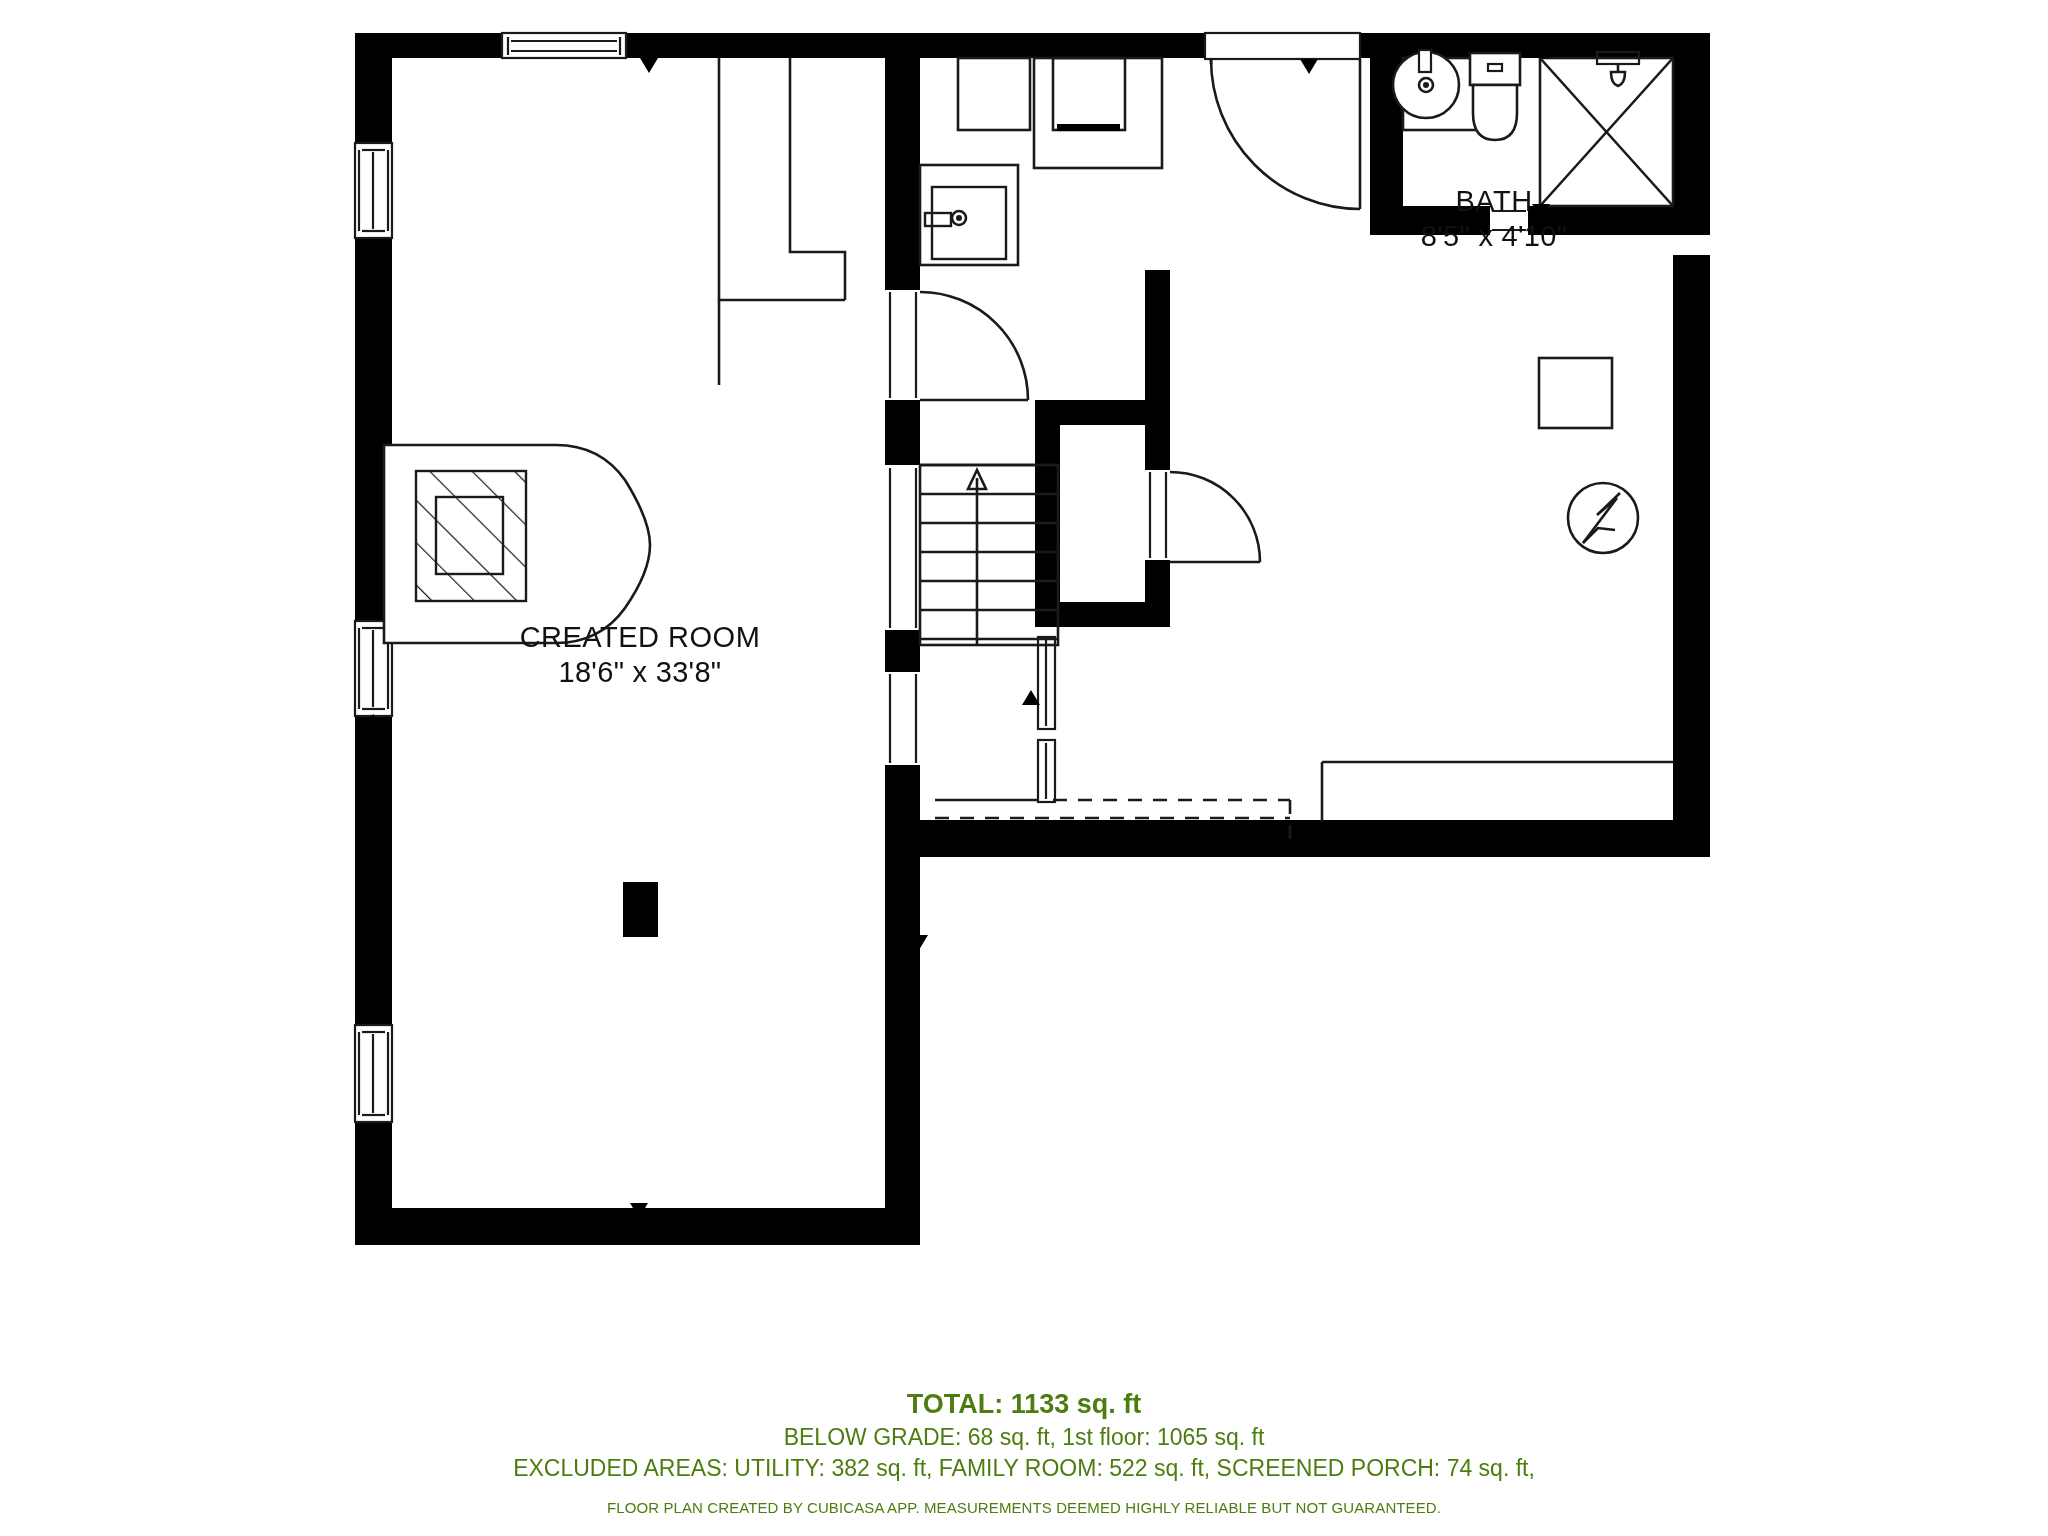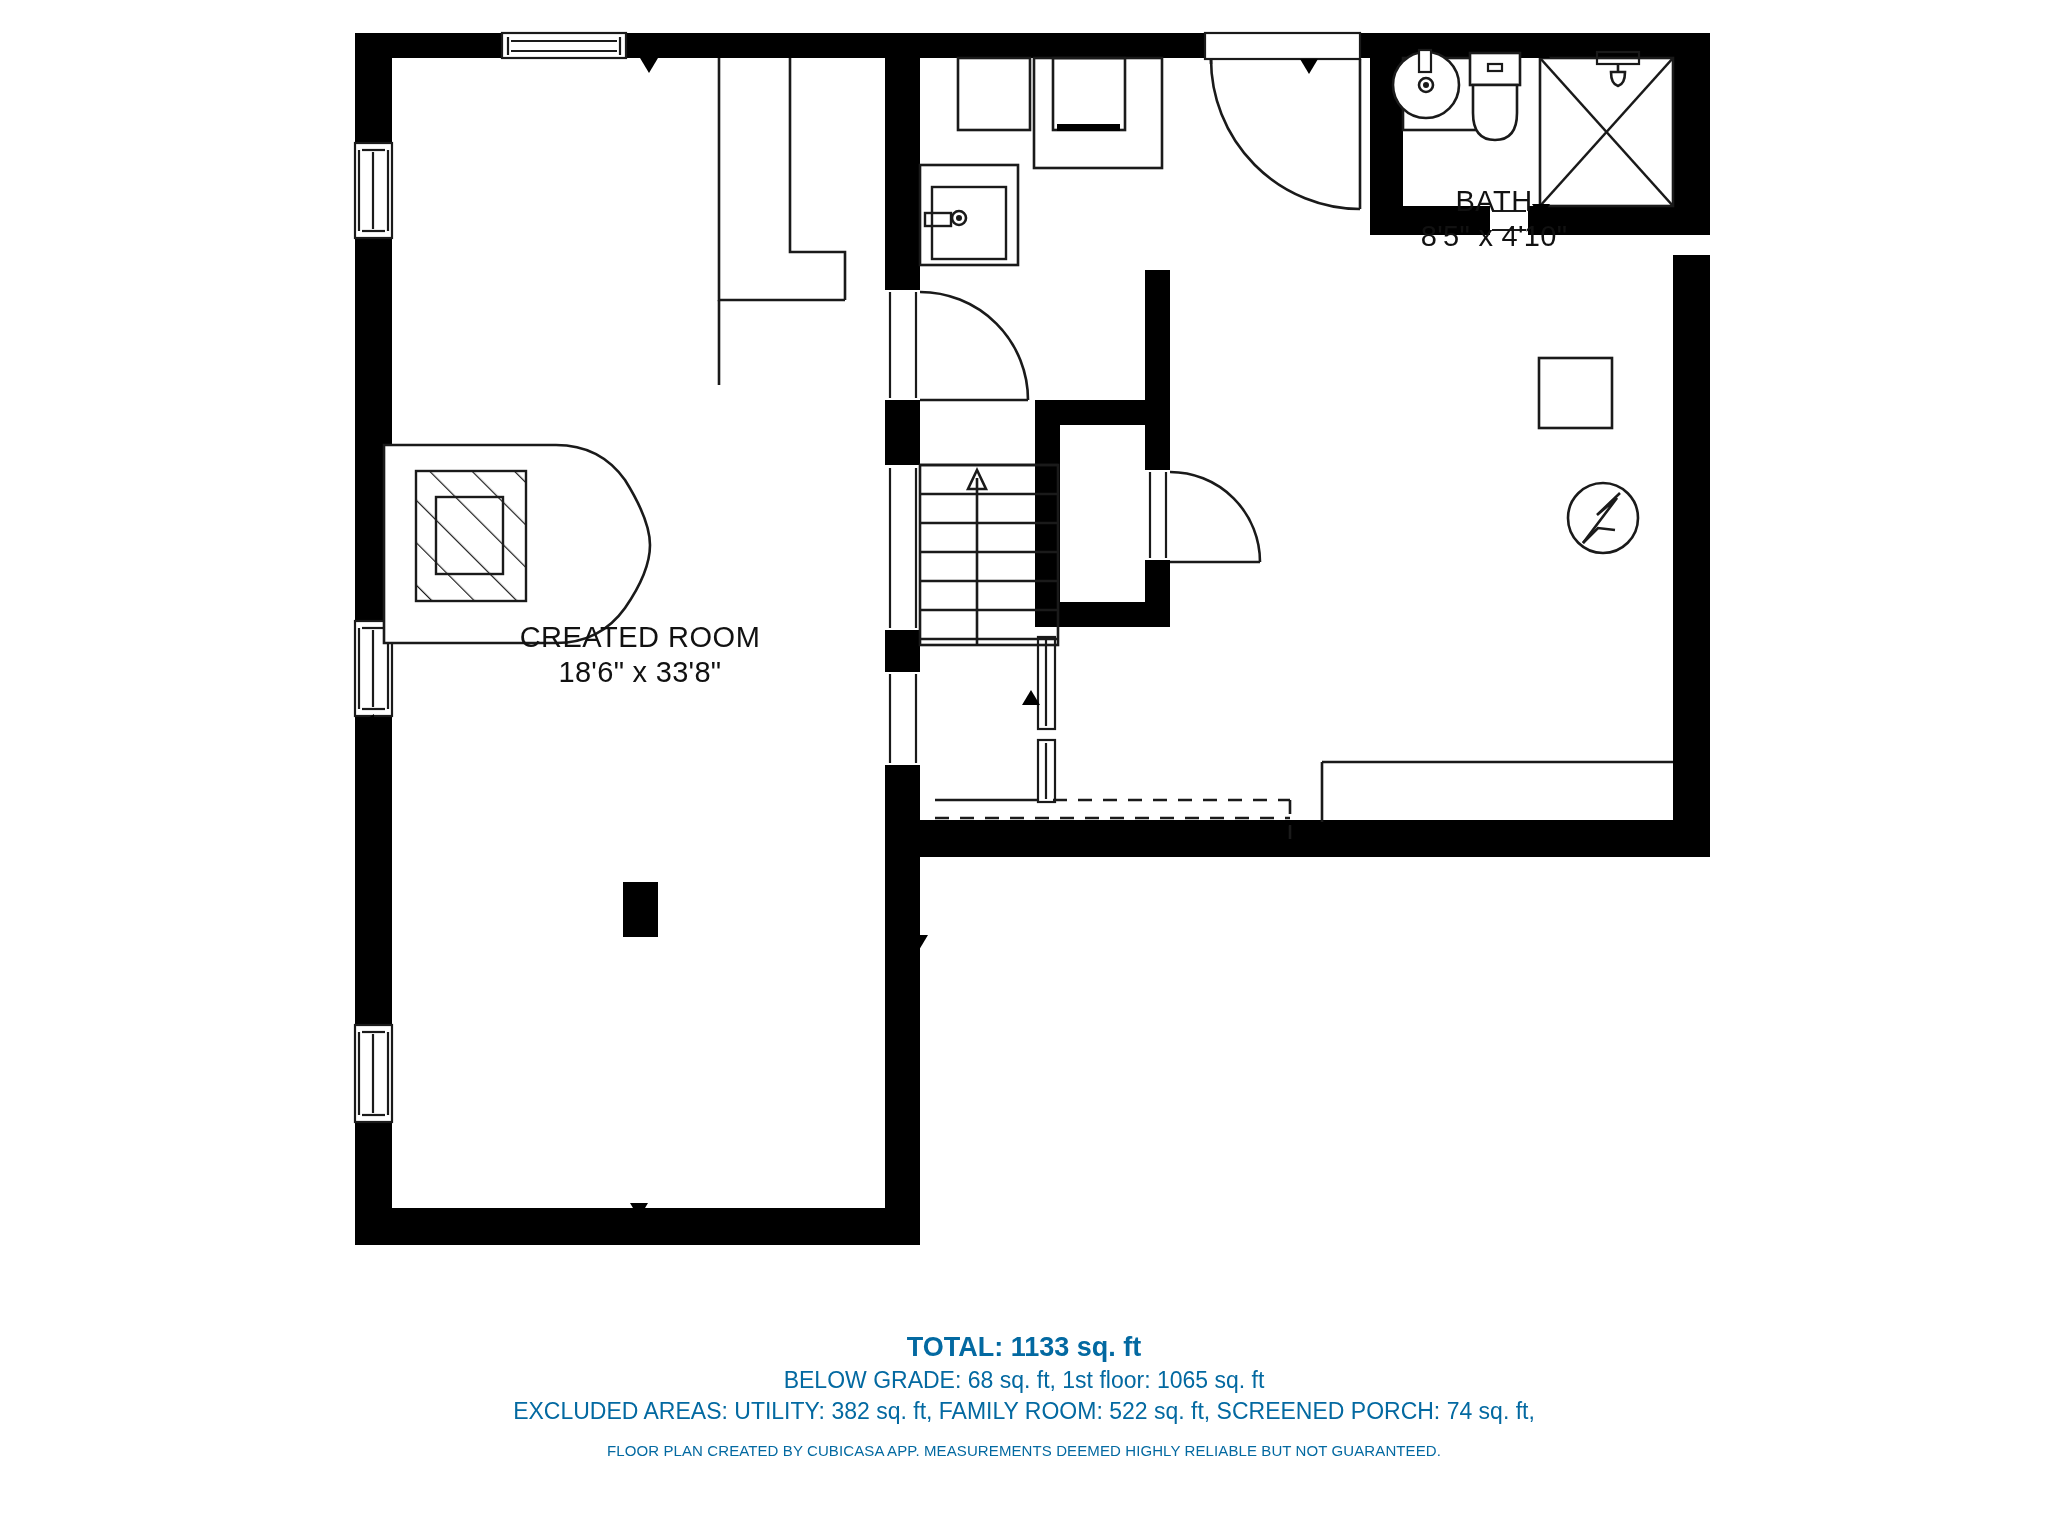--- a/index.html
+++ b/index.html
@@ -53,25 +53,25 @@
   }
   .room-dims {
     font-size: 29px;
     letter-spacing: 0.3px;
     display: block;
   }
 
   #summary-block {
     position: absolute;
     left: 0;
-    top: 1329px;
+    top: 1386px;
     width: 2048px;
     text-align: center;
     font-family: "Liberation Sans", sans-serif;
-    color: #0369a1;
+    color: #4d7c0f;
   }
   #summary-block .line-total {
     font-size: 27px;
     font-weight: bold;
     line-height: 1.34;
     display: block;
   }
   #summary-block .line-sub {
     font-size: 23px;
     line-height: 1.34;

